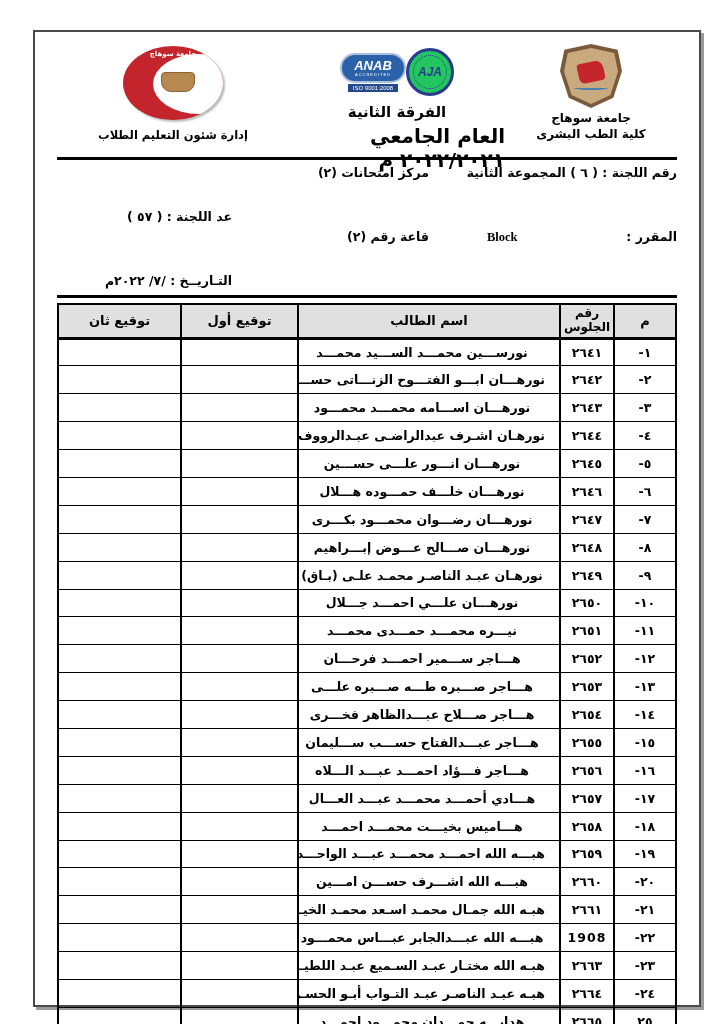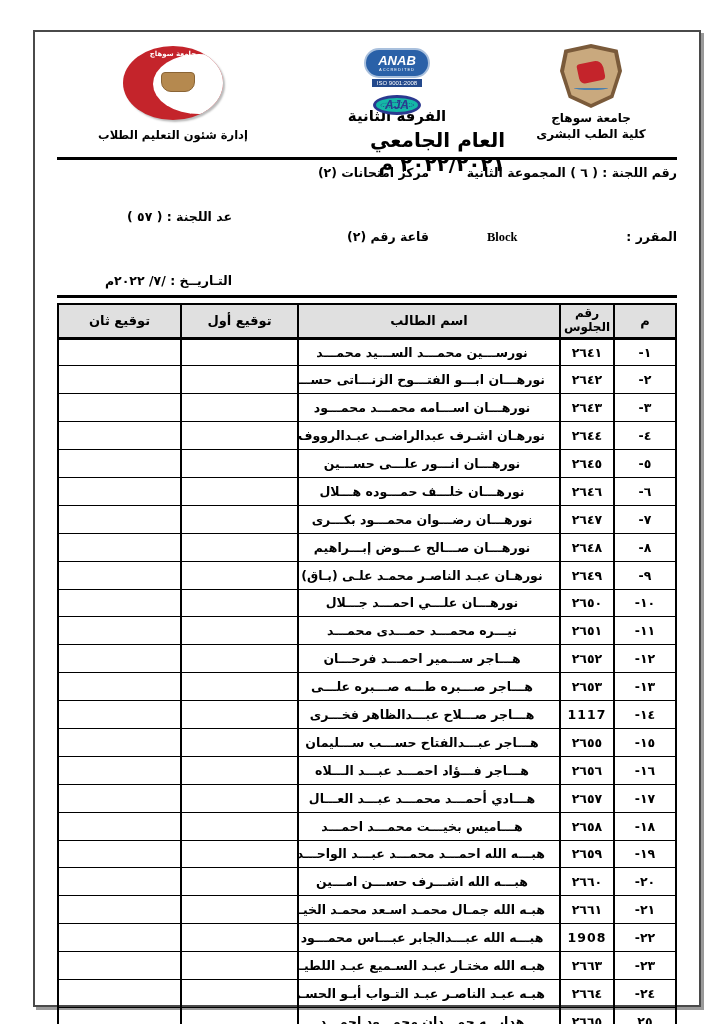--- a/index.html
+++ b/index.html
@@ -33,35 +33,35 @@
     clip-path:polygon(50% 100%, 86% 84%, 100% 42%, 93% 9%, 50% 0%, 7% 9%, 0% 42%, 14% 84%);
     position:relative;
   }
   .shield-red { position:absolute; left:14px; top:14px; width:26px; height:20px;
     background:var(--logo_red,#c4242b); transform:rotate(-12deg); border-radius:3px 8px 4px 6px; }
   .shield-wave { position:absolute; left:10px; top:38px; width:34px; height:4px;
     border-bottom:2px solid #4a7fae; border-radius:50%; }
   .hdr-right .cap { font-weight:bold; font-size:12px; line-height:1.35; text-align:center; }
 
   
-  .accr-row { display:flex; direction:ltr; gap:8px; align-items:center; margin-top:6px; height:52px;flex-direction:column; }
+  .accr-row { display:flex; direction:ltr; align-items:center; margin-top:6px; height:52px; }
   .anab-wrap { display:flex; flex-direction:column; align-items:center; }
   .anab-oval {
     width:66px; height:30px; border-radius:15px;
     background:var(--accreditation_blue,#2a61a8); border:2px solid #a9c0dd;
     color:#fff; display:flex; flex-direction:column; align-items:center; justify-content:center;
     font-family:"Liberation Sans", sans-serif;
   }
   .anab-oval .t1 { font-style:italic; font-weight:bold; font-size:13px; line-height:1; }
   .anab-oval .t2 { font-size:4px; letter-spacing:1px; line-height:1; margin-top:1px; }
   .iso-bar { margin-top:1px; background:#23498c; color:#fff; font-size:6px; padding:1px 5px;
     font-family:"Liberation Sans", sans-serif; }
   .aja-circle {
     width:48px; height:48px; border-radius:50%;
-    border:3px solid var(--aja_navy,#2b3990); background:#14b8a6;
+    border:3px solid var(--aja_navy,#2b3990); background:#22c55e;
     display:flex; align-items:center; justify-content:center; position:relative;
   }
   .aja-circle::after { content:""; position:absolute; inset:4px; border:1px dotted var(--aja_navy,#2b3990); border-radius:50%; }
   .aja-circle span { color:var(--aja_navy,#2b3990); font-weight:bold; font-style:italic; font-size:12px;
     font-family:"Liberation Sans", sans-serif; }
 
   .title1 { font-weight:bold; font-size:15px; margin-top:7px; }
   .title2 { font-weight:bold; font-size:20px; margin-top:3px; direction:rtl; }
 
   
@@ -306,21 +306,21 @@
         <tr>
           <td class="num-cell">١٣-</td>
           <td class="seat-cell">٢٦٥٣</td>
           <td class="name-cell">هـــاجر صـــبره طـــه صـــبره علـــى</td>
           <td></td>
           <td></td>
         </tr>
 
         <tr>
           <td class="num-cell">١٤-</td>
-          <td class="seat-cell">1117</td>
+          <td class="seat-cell">٢٦٥٤</td>
           <td class="name-cell">هـــاجر صـــلاح عبـــدالظاهر فخـــرى</td>
           <td></td>
           <td></td>
         </tr>
 
         <tr>
           <td class="num-cell">١٥-</td>
           <td class="seat-cell">٢٦٥٥</td>
           <td class="name-cell">هـــاجر عبـــدالفتاح حســـب ســـليمان</td>
           <td></td>

